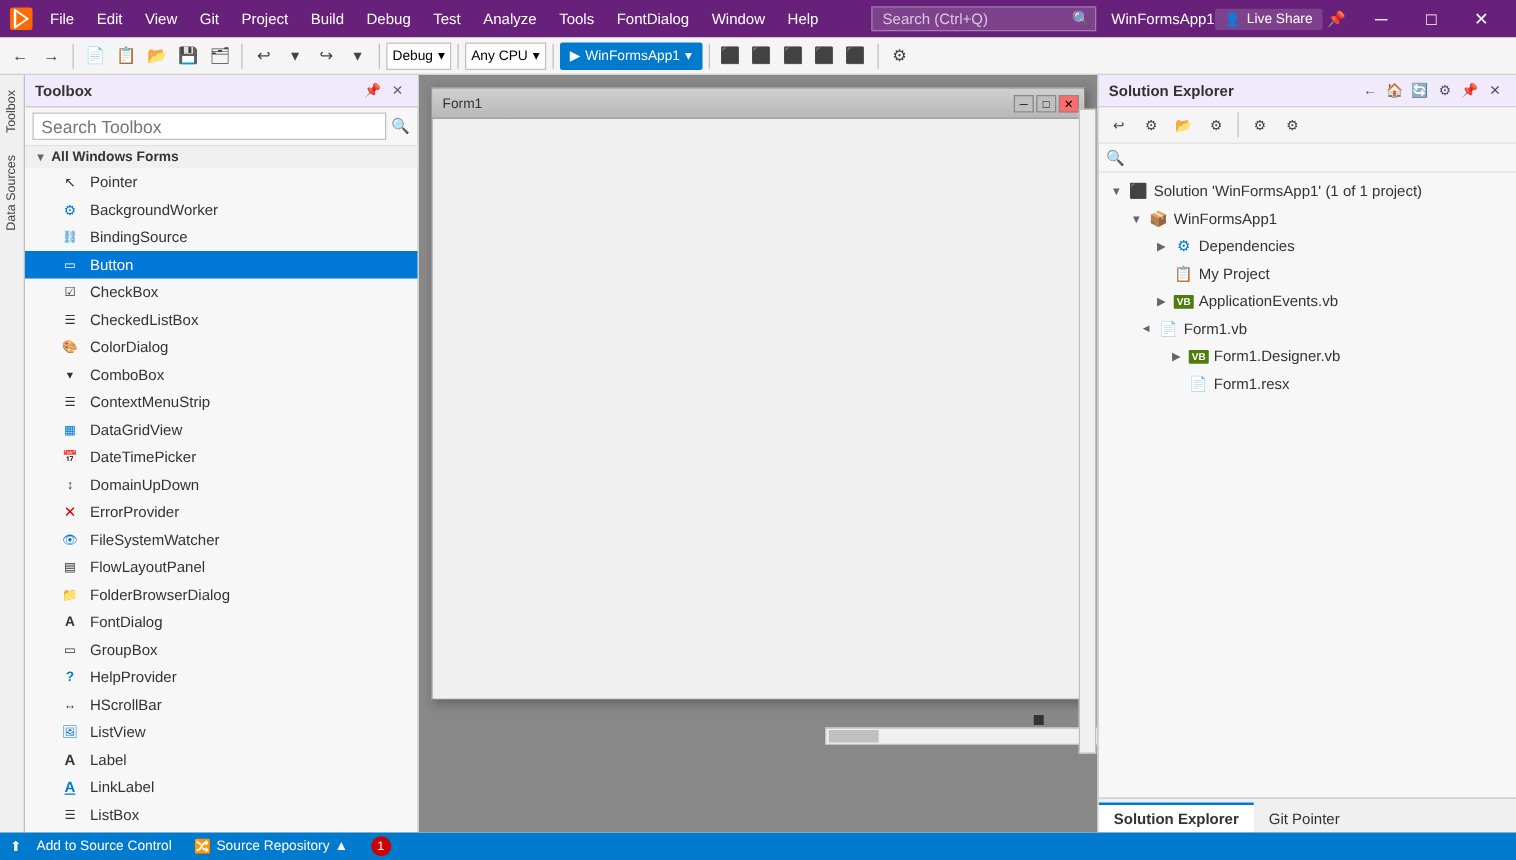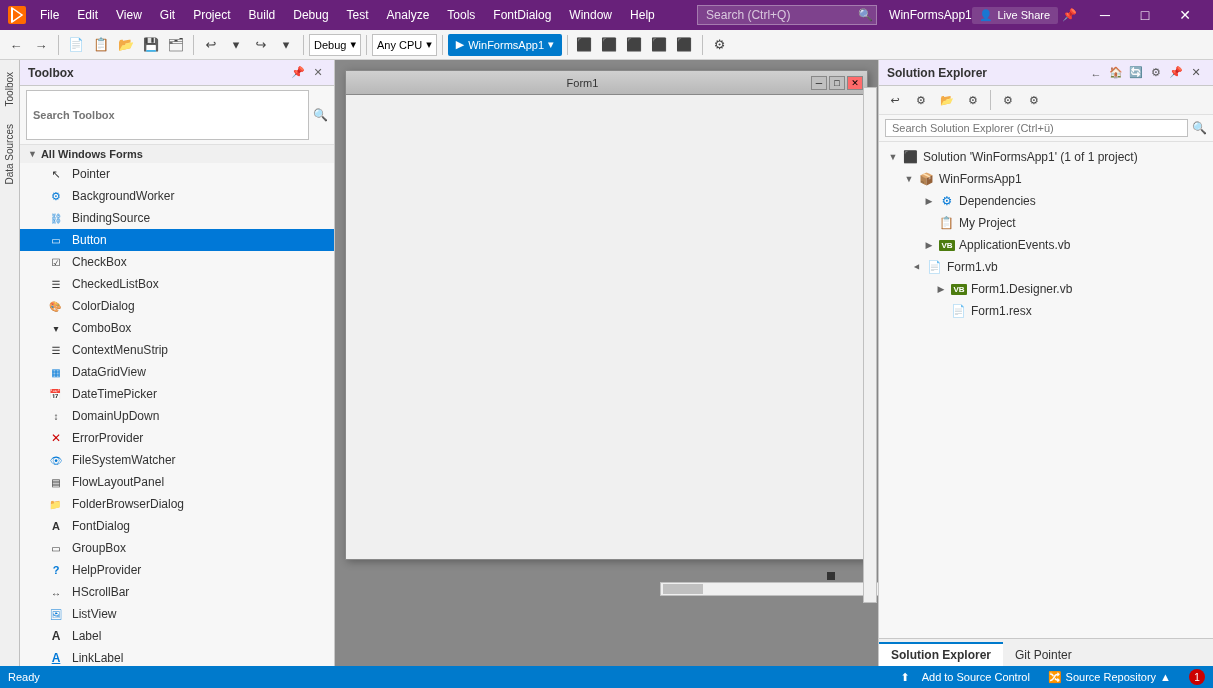--- a/index.html
+++ b/index.html
@@ -43,21 +43,21 @@
     .toolbox-search-icon { color: #666; font-size: 12px; }
     .toolbox-section-header { display: flex; align-items: center; gap: 4px; padding: 3px 8px; background: #f0f0f0; font-size: 11px; font-weight: 600; color: #333; cursor: pointer; }
     .toolbox-section-arrow { font-size: 9px; color: #666; }
     .toolbox-items { flex: 1; overflow-y: auto; }
     .toolbox-item { display: flex; align-items: center; gap: 8px; padding: 2px 8px 2px 28px; height: 22px; cursor: pointer; font-size: 12px; color: #333; }
     .toolbox-item.selected { background: #0078d7; color: white; }
     .toolbox-item .item-icon { width: 16px; height: 16px; display: flex; align-items: center; justify-content: center; flex-shrink: 0; }
     .toolbox-item .item-label { font-size: 12px; }
 
     
-    .center-area { flex: 1; display: flex; flex-direction: column; overflow: hidden; text-align: center; }
+    .center-area { flex: 1; display: flex; flex-direction: column; overflow: hidden; }
     .designer-area { flex: 1; background: #888; display: flex; align-items: flex-start; justify-content: flex-start; padding: 10px; position: relative; overflow: hidden; }
     .form-window { background: #f0f0f0; border: 1px solid #888; width: 530px; height: 490px; position: relative; box-shadow: 2px 2px 8px rgba(0,0,0,0.3); }
     .form-titlebar { background: linear-gradient(to bottom, #d0d0d0, #b8b8b8); height: 24px; display: flex; align-items: center; padding: 0 4px; border-bottom: 1px solid #888; }
     .form-title-text { flex: 1; font-size: 11px; color: #333; padding-left: 4px; }
     .form-controls { display: flex; gap: 2px; }
     .form-ctrl-btn { width: 16px; height: 14px; background: #c0c0c0; border: 1px solid #888; display: flex; align-items: center; justify-content: center; font-size: 9px; cursor: pointer; }
     .form-ctrl-btn.close { background: #ff6b6b; }
     .form-body { background: #ece9d8; flex: 1; position: relative; }
 
     
@@ -189,21 +189,21 @@
 
   <div class="toolbox-panel">
     <div class="toolbox-header">
       <span class="toolbox-title">Toolbox</span>
       <div class="toolbox-header-icons">
         <span class="toolbox-header-icon">📌</span>
         <span class="toolbox-header-icon">✕</span>
       </div>
     </div>
     <div class="toolbox-search">
-      <input type="text" style="flex: 1 1 0%; border: 1px solid rgb(192, 192, 192); padding: 18px 6px; font-size: 11px; outline: none; font-weight: bold;" placeholder="Search Toolbox">
+      <input type="text" style="flex: 1 1 0%; border: 1px solid rgb(192, 192, 192); padding: 2px 6px; font-size: 14px; outline: none;" placeholder="Search Toolbox">
       <span class="toolbox-search-icon">🔍</span>
     </div>
     <div class="toolbox-items">
       <div class="toolbox-section-header">
         <span class="toolbox-section-arrow">▼</span>
         <span>All Windows Forms</span>
       </div>
 
       <div class="toolbox-item" style="padding-left:28px;">
         <span class="item-icon" style="font-size:11px;">↖</span>
@@ -349,21 +349,20 @@
     <div class="solution-toolbar">
       <div class="toolbar-btn" style="font-size:11px;">↩</div>
       <div class="toolbar-btn" style="font-size:11px;">⚙</div>
       <div class="toolbar-btn" style="font-size:11px;">📂</div>
       <div class="toolbar-btn" style="font-size:11px;">⚙</div>
       <div class="toolbar-separator"></div>
       <div class="toolbar-btn" style="font-size:11px;">⚙</div>
       <div class="toolbar-btn" style="font-size:11px;">⚙</div>
     </div>
     <div class="solution-search">
-      <input type="text" style="flex: 1 1 0%; border: 1px solid rgb(192, 192, 192); padding: 2px 6px; font-size: 11px; outline: none;" placeholder="Search Solution Explorer (Ctrl+ü)">
       <span style="font-size:12px; color:#666;">🔍</span>
     </div>
     <div class="solution-tree">
 
       <div class="tree-item">
         <span class="tree-arrow">▼</span>
         <span class="tree-icon" style="color:#5c2d91;">⬛</span>
         <span>Solution 'WinFormsApp1' (1 of 1 project)</span>
       </div>
 
@@ -415,23 +414,20 @@
     </div>
     <div class="solution-tabs">
       <div class="solution-tab active">Solution Explorer</div>
       <div class="solution-tab">Git Pointer</div>
     </div>
   </div>
 
 </div>
 
 <div class="status-bar">
-  <div class="status-left">
-    <span>Ready</span>
-  </div>
   <div class="status-right">
     <span>⬆</span>
     <span style="cursor:pointer;">Add to Source Control</span>
     <div class="status-repo-btn">
       <span>🔀</span>
       <span>Source Repository</span>
       <span>▲</span>
     </div>
     <div style="background: #cc0000; color: white; border-radius: 50%; width: 16px; height: 16px; display:flex; align-items:center; justify-content:center; font-size:10px;">1</div>
   </div>

